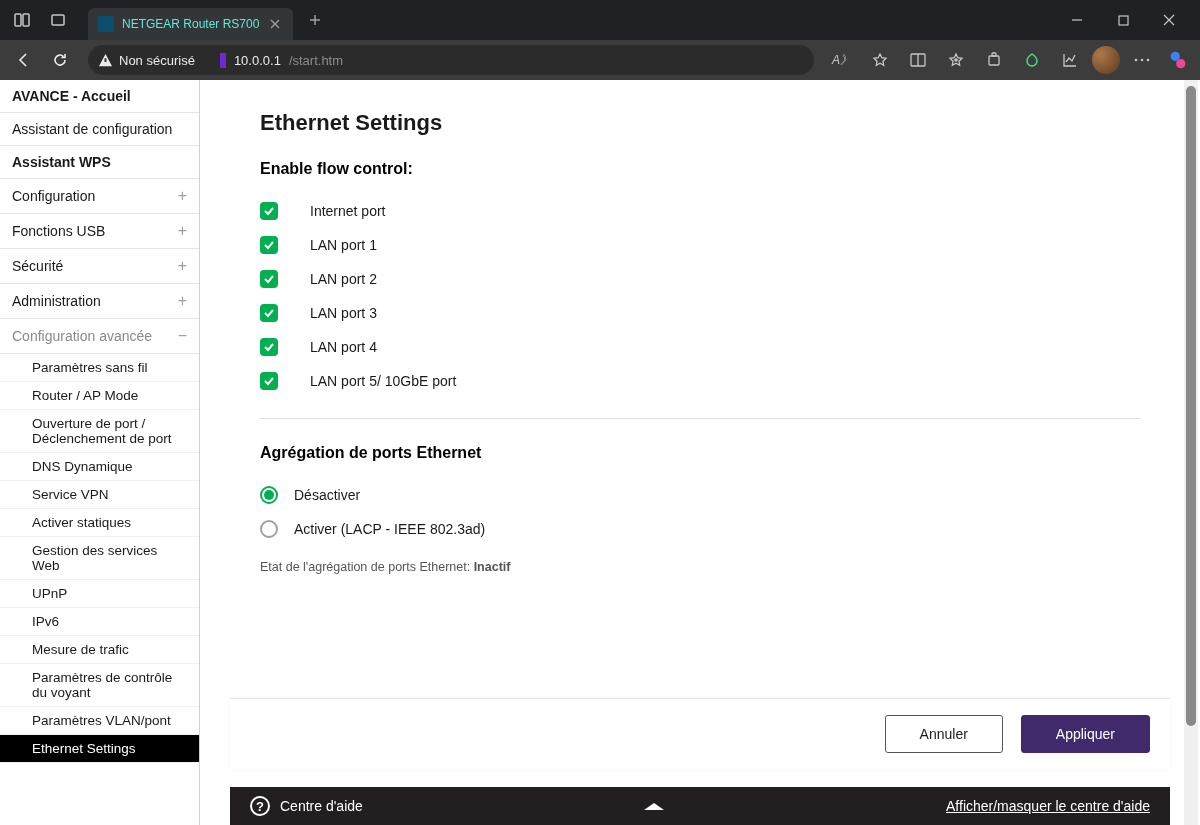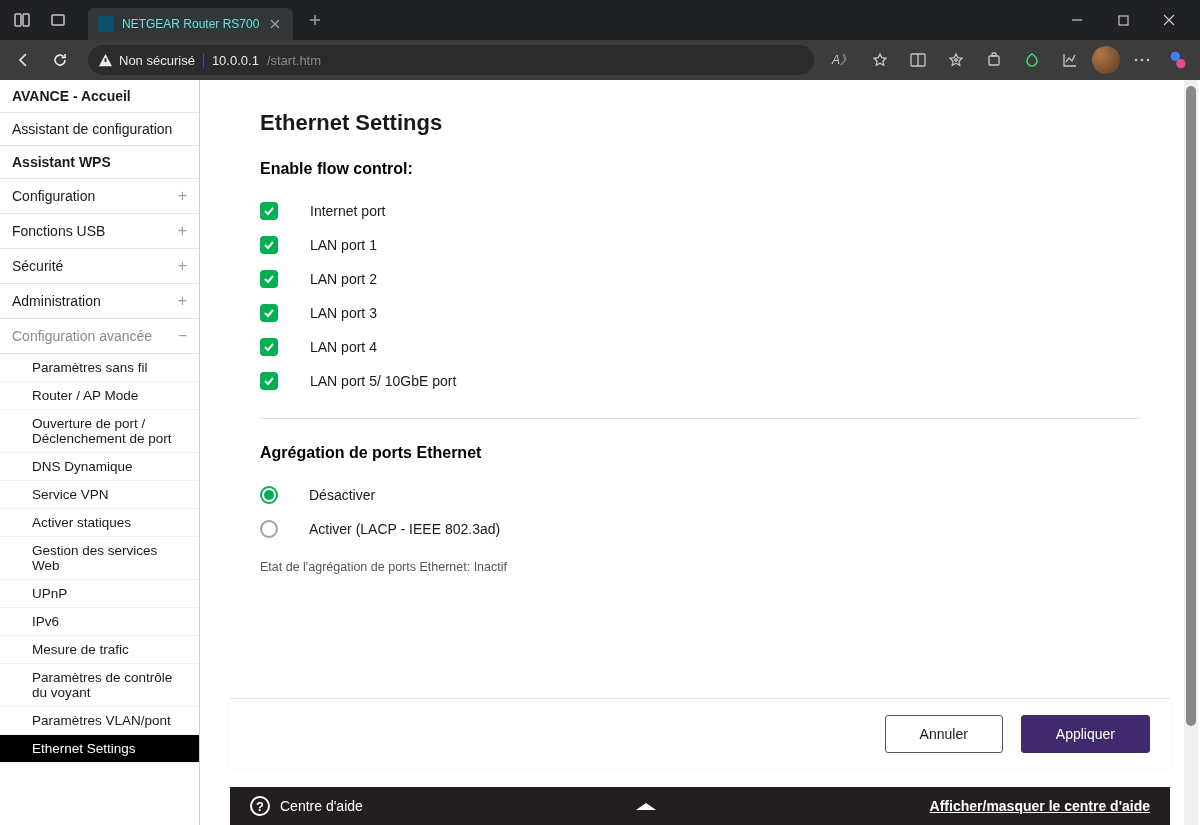--- a/index.html
+++ b/index.html
@@ -15,21 +15,21 @@
 .tab-close { width:16px; height:16px; display:flex; align-items:center; justify-content:center; color:#9aa0a6; }
 .tab-add { width:28px; height:28px; display:flex; align-items:center; justify-content:center; color:#9aa0a6; margin-left:8px; }
 .win-controls { margin-left:auto; display:flex; }
 .win-btn { width:46px; height:40px; display:flex; align-items:center; justify-content:center; color:#c7c7c7; }
 
 .toolbar { height: 40px; background: #3c3c3c; display:flex; align-items:center; padding: 0 8px; gap: 4px; }
 .nav-btn { width:32px; height:32px; display:flex; align-items:center; justify-content:center; color:#e8eaed; border-radius:4px; }
 .urlbar { flex:1; margin: 0 8px; height: 30px; background:#2b2b2b; border-radius:15px; display:flex; align-items:center; padding:0 10px; gap:8px; color:#e8eaed; font-size:13px; }
 .url-host { color:#e8eaed; }
 .url-path { color:#8b8b8b; }
-.url-sec { display:flex; align-items:center; gap:6px; padding-right:8px; border-right:1px solid #6d28d9; }
+.url-sec { display:flex; align-items:center; gap:6px; padding-right:25px; border-right:6px solid #6d28d9; }
 .tb-icons { display:flex; gap:6px; align-items:center; }
 .tb-icon { width:32px; height:32px; display:flex; align-items:center; justify-content:center; color:#c7c7c7; }
 .avatar { width:28px; height:28px; border-radius:50%; background: radial-gradient(circle at 30% 30%, #b07848, #5a3a20); }
 .copilot { width:28px; height:28px; border-radius:4px; display:flex; align-items:center; justify-content:center; }
 
 
 .page { position:relative; height: 745px; display:flex; background:#fff; }
 
 
 .sidebar { width: 200px; border-right: 1px solid #d0d0d0; overflow-y:auto; background:#fff; }
@@ -50,38 +50,38 @@
 .checkbox { width:18px; height:18px; border-radius:4px; background:#00b050; display:flex; align-items:center; justify-content:center; }
 .checkbox svg { width:12px; height:12px; }
 .check-label { font-size:14px; color:#1a1a1a; }
 
 .divider { border:none; border-top:1px solid #e0e0e0; margin: 20px 0 25px 0; }
 
 .radio-row { display:flex; align-items:center; gap:16px; padding: 8px 0; }
 .radio { width:18px; height:18px; border-radius:50%; border:2px solid #a0a0a0; display:flex; align-items:center; justify-content:center; }
 .radio.checked { border-color:#00b050; }
 .radio.checked .dot { width:10px; height:10px; border-radius:50%; background:#00b050; }
-.radio-label { font-size:14px; color:#1a1a1a;margin-left:15px; }
+.radio-label { font-size:14px; color:#1a1a1a; }
 
 .status-line { font-size:12.5px; color:#555; margin-top: 14px; }
-.status-line .bold { font-weight:400;text-align:center; }
+.status-line .bold { font-weight:700;text-align:center; }
 
 
 .action-bar { position:absolute; left:30px; right:30px; bottom: 56px; background:#fff; padding: 16px 20px; border-top: 1px solid #E5E5E5; display:flex; justify-content:flex-end; gap:18px; box-shadow: 0 0 6px rgba(0,0,0,0.04);}
 .btn { padding: 10px 34px; font-size:14px; border-radius:3px; cursor:pointer; }
 .btn-secondary { background:#fff; border:1px solid #555; color:#1a1a1a; }
 .btn-primary { background:#412a6b; border:1px solid #412a6b; color:#fff; }
 
 
 .helpbar { position:absolute; left:30px; right:30px; bottom:0; height:38px; background:#231f20; color:#fff; display:flex; align-items:center; padding: 0 20px; font-size:14px; }
 .help-left { display:flex; align-items:center; gap:10px; }
 .help-icon { width:20px; height:20px; border-radius:50%; border:2px solid #fff; display:flex; align-items:center; justify-content:center; font-size:13px; font-weight:700; }
 .help-toggle-caret { flex:1; display:flex; justify-content:center; }
 .caret-up { width:0; height:0; border-left:10px solid transparent; border-right:10px solid transparent; border-bottom:7px solid #fff; }
-.help-link { text-decoration:underline; cursor:pointer;font-weight:bold; }
+.help-link { text-decoration:underline; cursor:pointer; }
 
 
 .scroll-track { position:absolute; right:2px; top:0; bottom:0; width:14px; background:#f0f0f0; }
 .scroll-thumb { position:absolute; right:2px; top:6px; width:10px; height:640px; background:#888; border-radius:5px; margin:0 2px; }
 
 svg { display:block; }
 </style>
 </head>
 <body>
 

